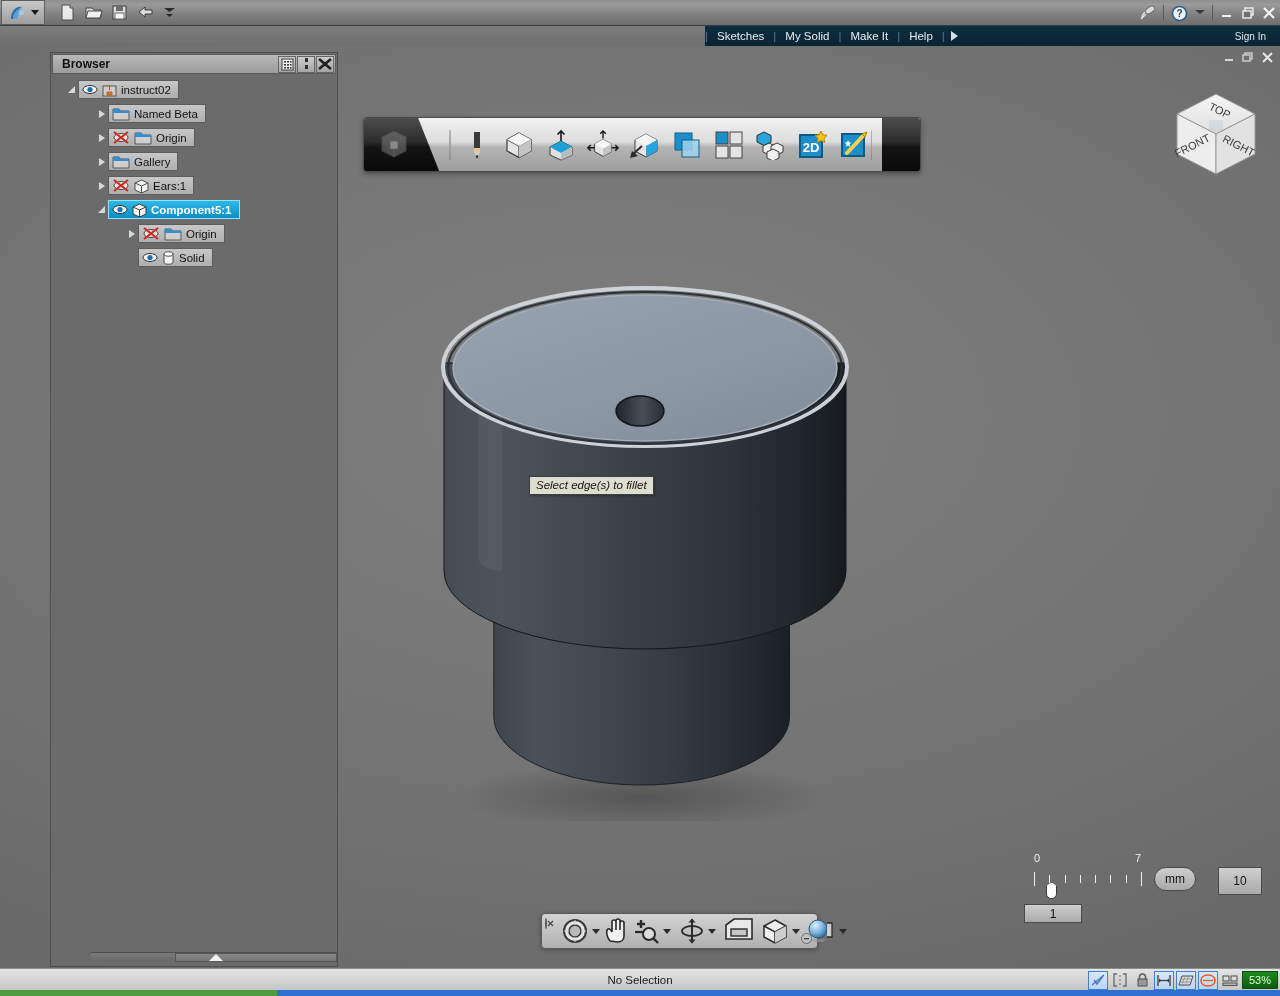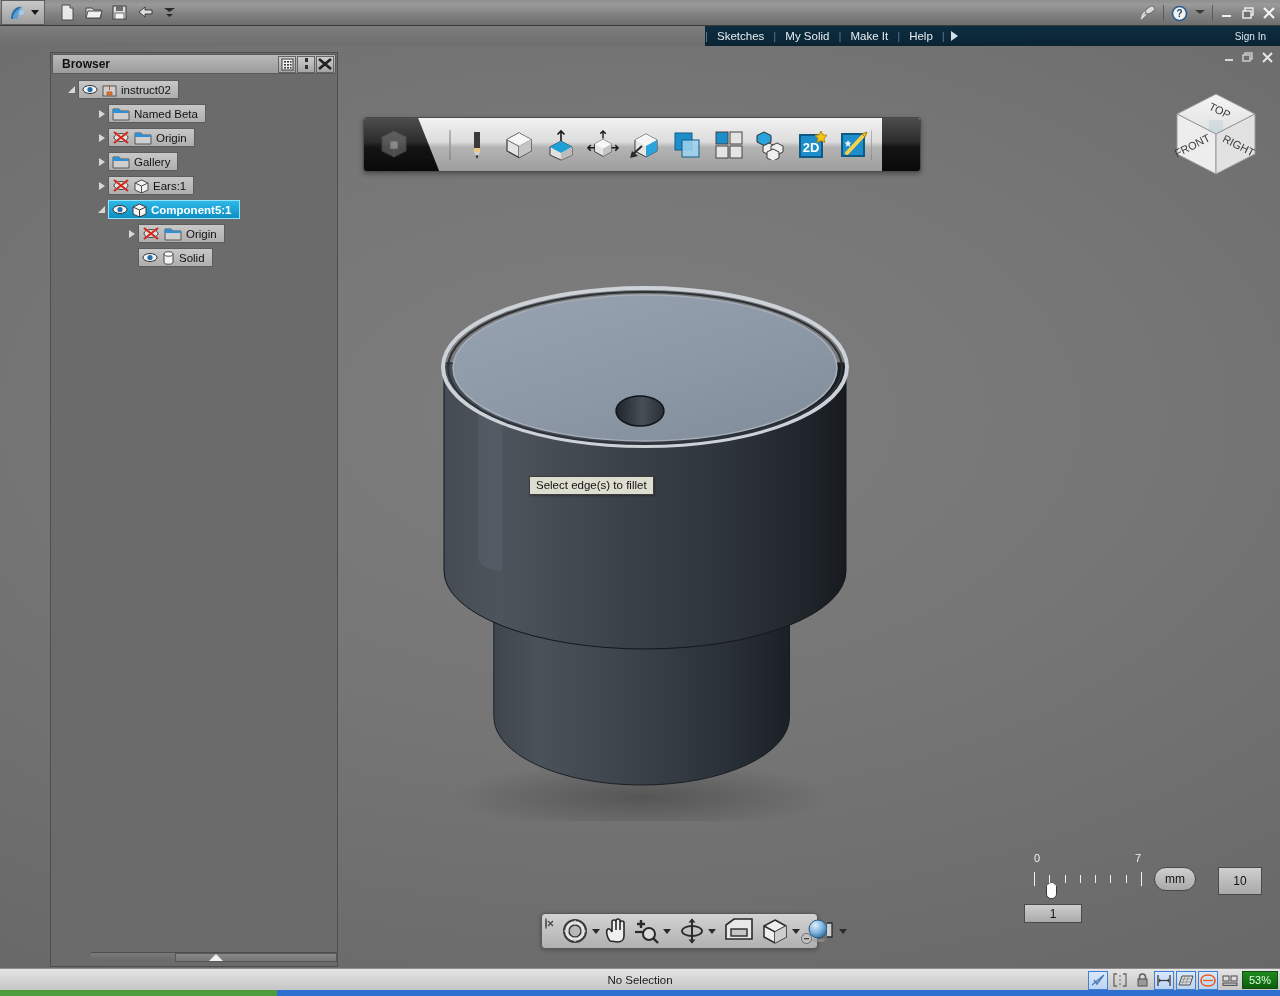--- a/index.html
+++ b/index.html
@@ -123,20 +123,21 @@
   .viewcube{ position:absolute; right:15px; top:40px; width:98px; height:98px; cursor:pointer;}
 
   
   .model{ position:absolute; left:430px; top:195px; width:430px; height:580px; }
 
   .tooltip{
     position:absolute; left:529px; top:476px;
     background:#ddddd0; border:1px solid #3e3e3e; color:#111;
     font-size:11.5px; padding:2px 6px 3px; white-space:nowrap;
     box-shadow:1px 1px 2px rgba(0,0,0,.3);
+    font-style:italic;
   }
 
   
   .scalewrap{ position:absolute; right:14px; bottom:50px; height:70px; width:250px;}
   .sc-label{ position:absolute; color:#f0f0f0; font-size:11px; }
   .sc-ticks{ position:absolute; left:18px; top:24px; width:108px; height:14px; display:flex; justify-content:space-between;}
   .sc-ticks i{ display:block; width:1px; background:#efefef; }
   .sc-ticks i.maj{ height:14px; } .sc-ticks i.min{ height:8px; margin-top:3px;}
   .sc-handle{ position:absolute; left:30px; top:34px; width:11px; height:17px;
     background:#fff; border:1px solid #3a3a3a; border-radius:2px 2px 5px 5px;

